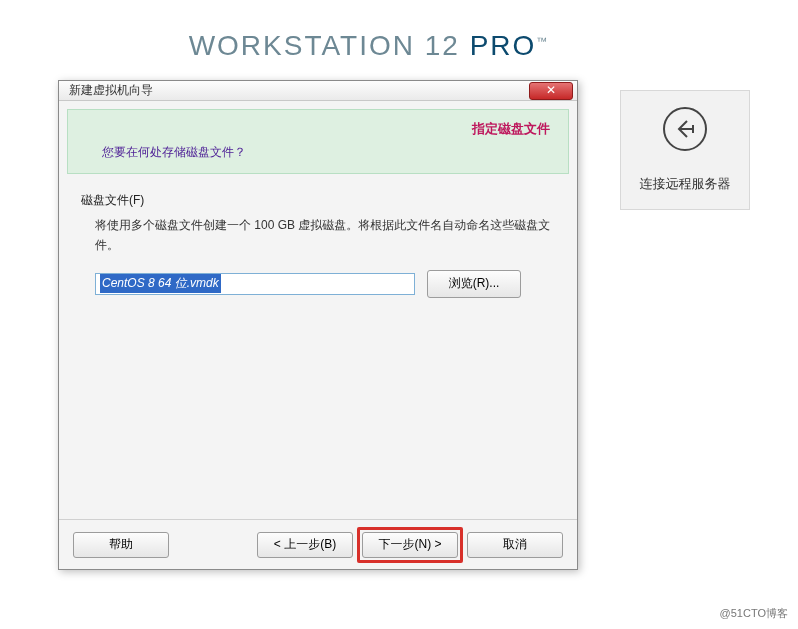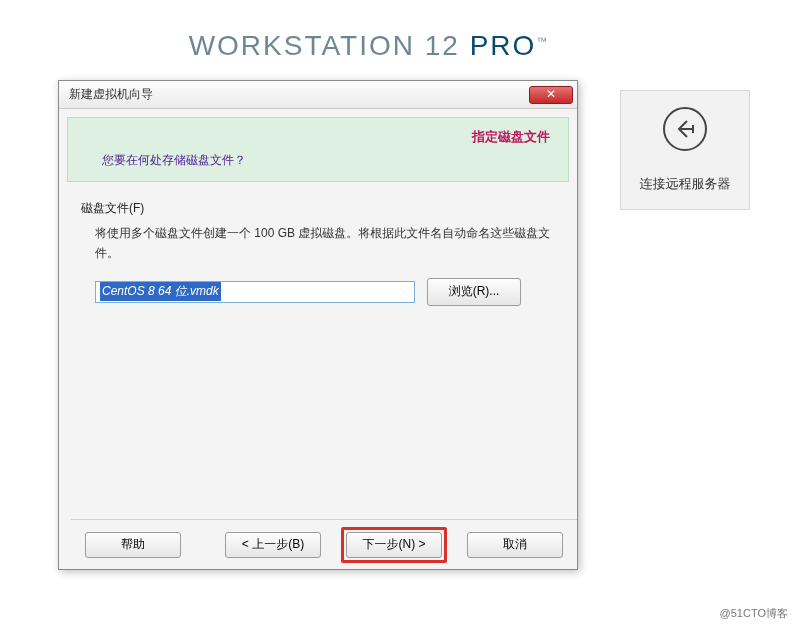--- a/index.html
+++ b/index.html
@@ -45,21 +45,21 @@
   
   .dialog {
     position: absolute;
     top: 80px; left: 58px;
     width: 520px; height: 490px;
     background: #f4f4f4;
     border: 1px solid #8a8a8a;
     box-shadow: 2px 2px 8px rgba(0,0,0,.25);
   }
   .titlebar {
-    height: 28px;
+    height: 20px;
     background: linear-gradient(#fdfdfd,#eaeaea);
     border-bottom: 1px solid #c8c8c8;
     display: flex; align-items: center;
     padding: 0 4px 0 10px;
     font-size: 12px; color: #333;
   }
   .titlebar .spacer { flex: 1; }
   .close-btn {
     width: 44px; height: 18px;
     background: linear-gradient(#e57373,#c62828);
@@ -113,26 +113,26 @@
     width: 94px; height: 28px;
     background: linear-gradient(#fdfdfd,#e6e6e6);
     border: 1px solid #9c9c9c;
     border-radius: 3px;
     cursor: pointer;
     font-size: 12px;
   }
 
   .button-bar {
     position: absolute;
-    left: 12px; right: 0; bottom: 0;
+    left: 0; right: 0; bottom: 0;
     height: 50px;
     border-top: 1px solid #d0d0d0;
     display: flex; align-items: center;
     padding: 0 14px;
-    gap: 20px;
+    gap: 4px;
   }
   .button-bar .gap { flex: 1; }
   .wiz-btn {
     min-width: 96px; height: 26px;
     padding: 0 10px;
     background: linear-gradient(#fdfdfd,#e6e6e6);
     border: 1px solid #9c9c9c;
     border-radius: 3px;
     font-size: 12px;
     cursor: pointer;

